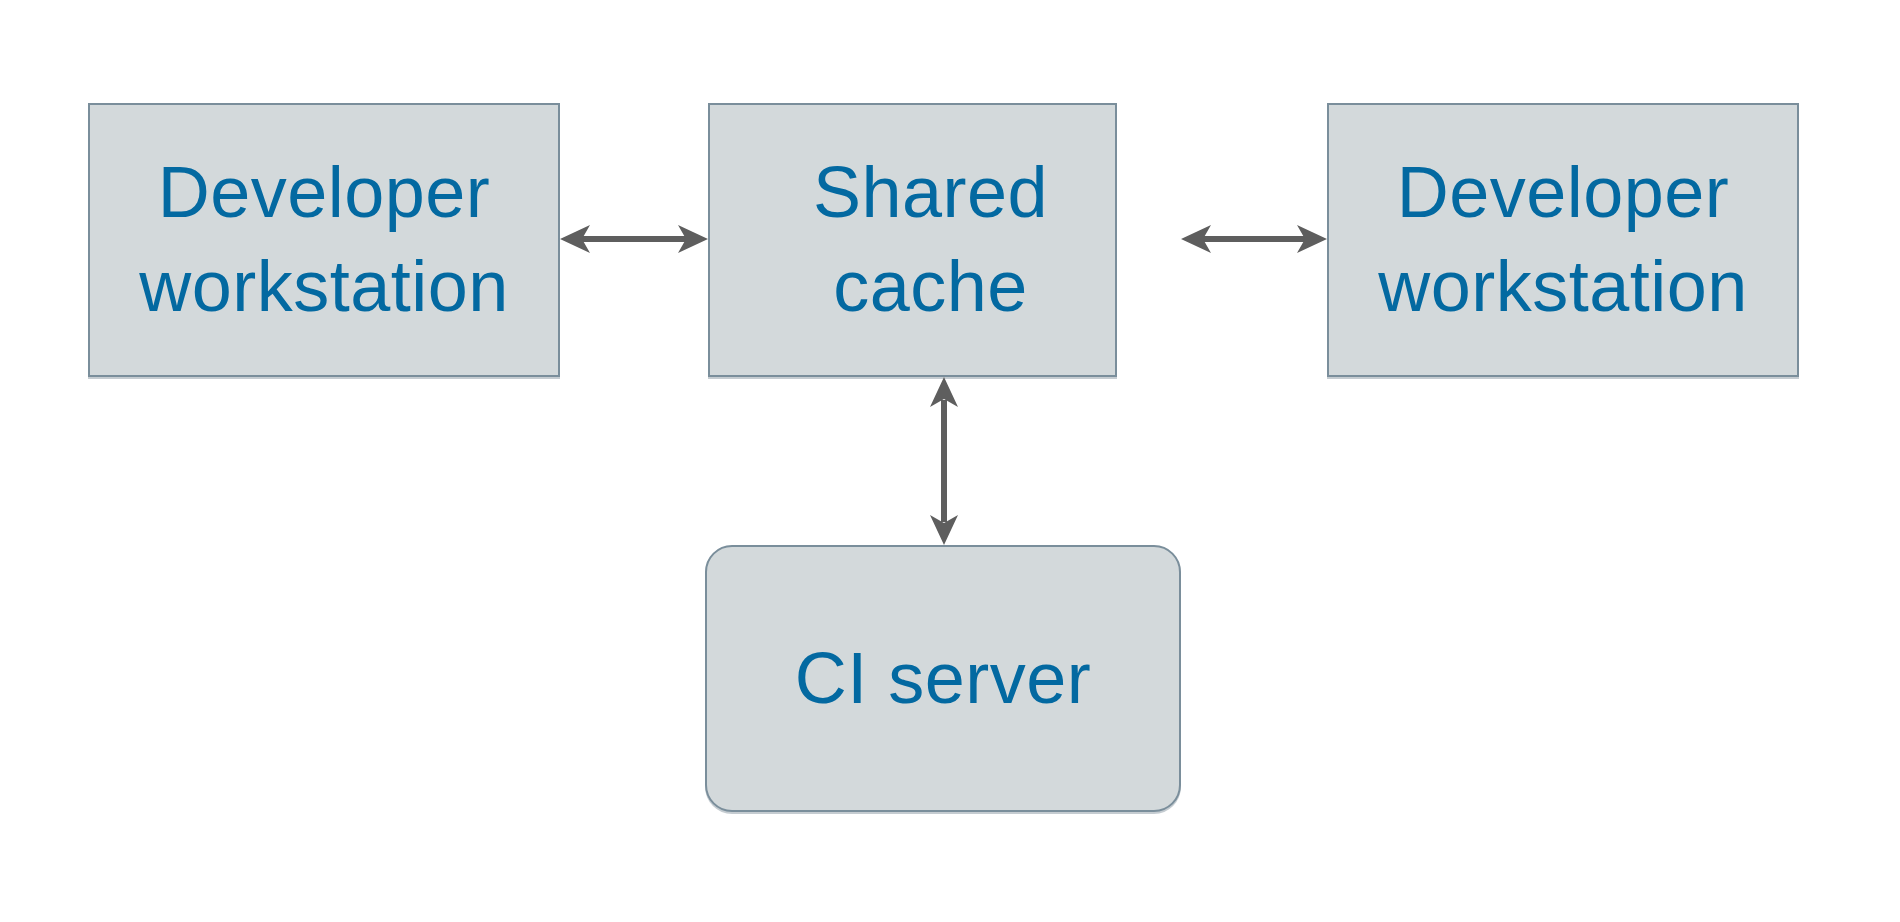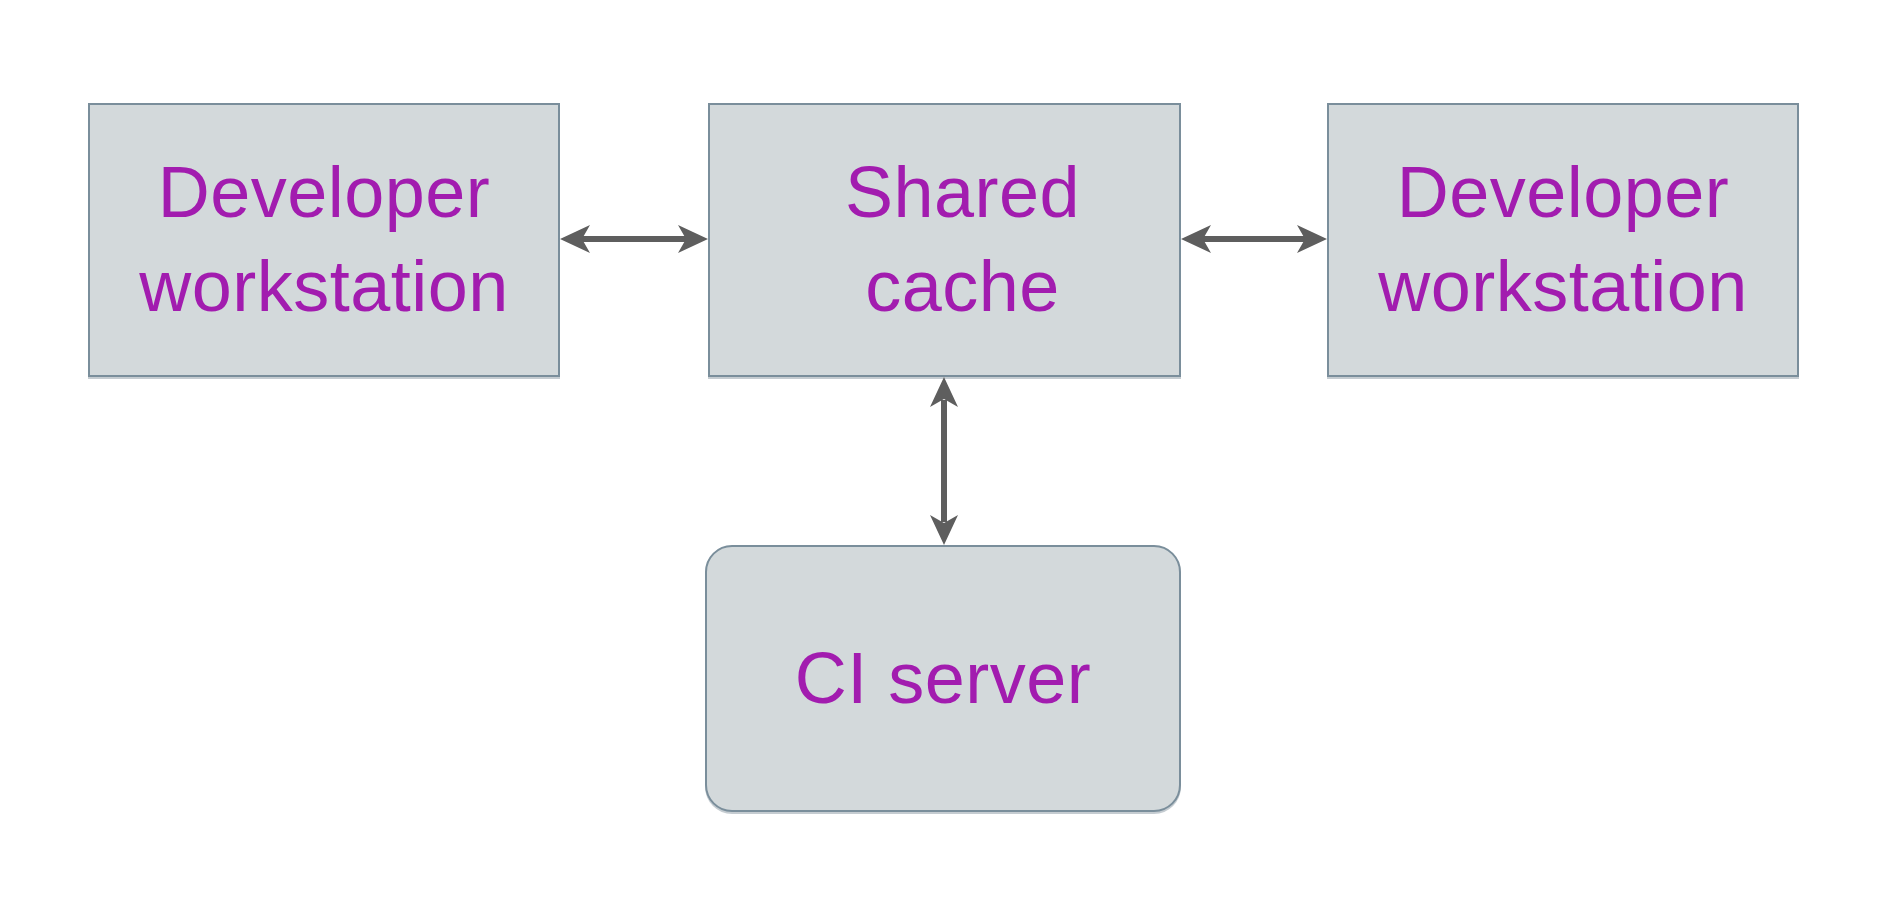--- a/index.html
+++ b/index.html
@@ -22,27 +22,27 @@
     box-shadow: 0 2px 0 rgba(90,110,122,0.35);
     display: flex;
     align-items: center;
     justify-content: center;
     box-sizing: border-box;
   }
   .node-label {
     font-size: 72px;
     line-height: 1.3;
     letter-spacing: 0.5px;
-    color: #a21caf;
+    color: #0369a1;
     text-align: center;
     white-space: pre-line;
     user-select: none;
   }
   .node-dev-left  { left: 88px;   top: 103px; width: 472px; height: 274px; }
-  .node-cache     { left: 708px;  top: 103px; width: 473px; height: 274px; padding-left: 36px; }
+  .node-cache     { left: 708px;  top: 103px; width: 409px; height: 274px; padding-left: 36px; }
   .node-dev-right { left: 1327px; top: 103px; width: 472px; height: 274px; }
   .node-ci        { left: 705px;  top: 545px; width: 476px; height: 267px; border-radius: 27px; }
 
   .edge { position: absolute; }
   .edge-left  { left: 556px;  top: 211px; }
   .edge-right { left: 1177px; top: 211px; }
   .edge-down  { left: 916px;  top: 374px; }
 
   .edge svg { display: block; }
   .edge .shaft  { stroke: #5e5e5e; stroke-width: 6; }

